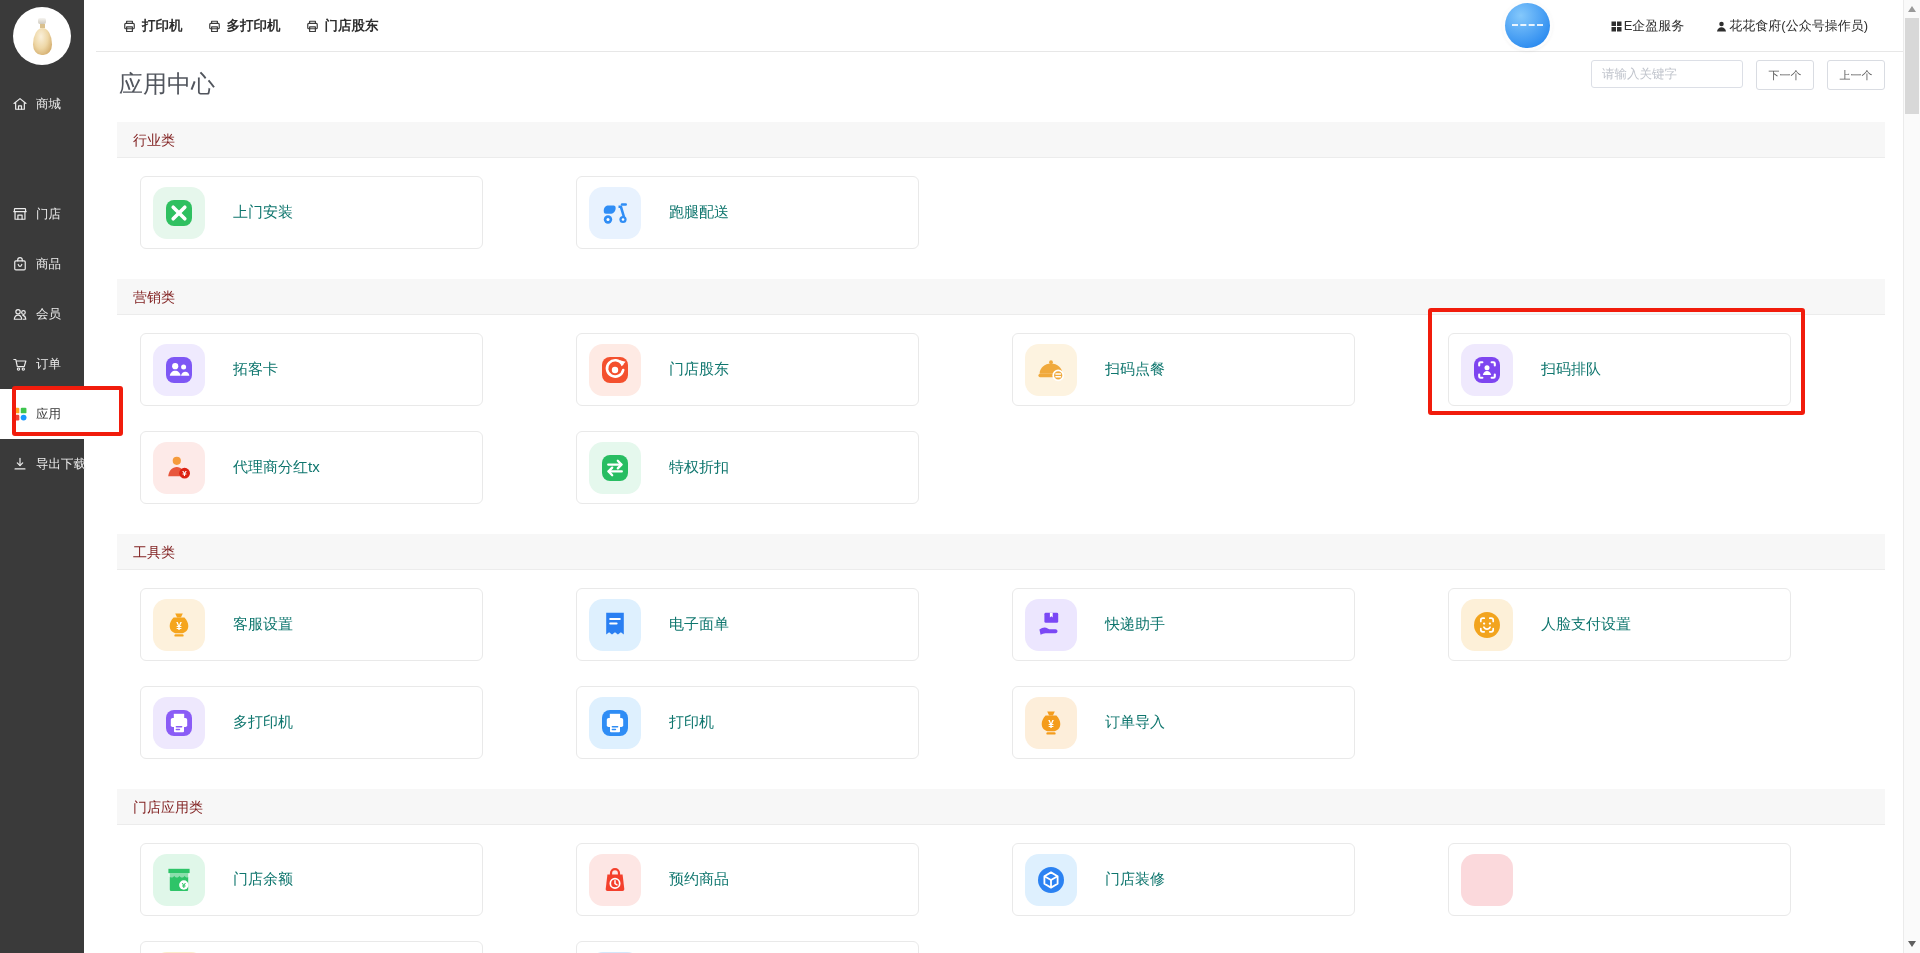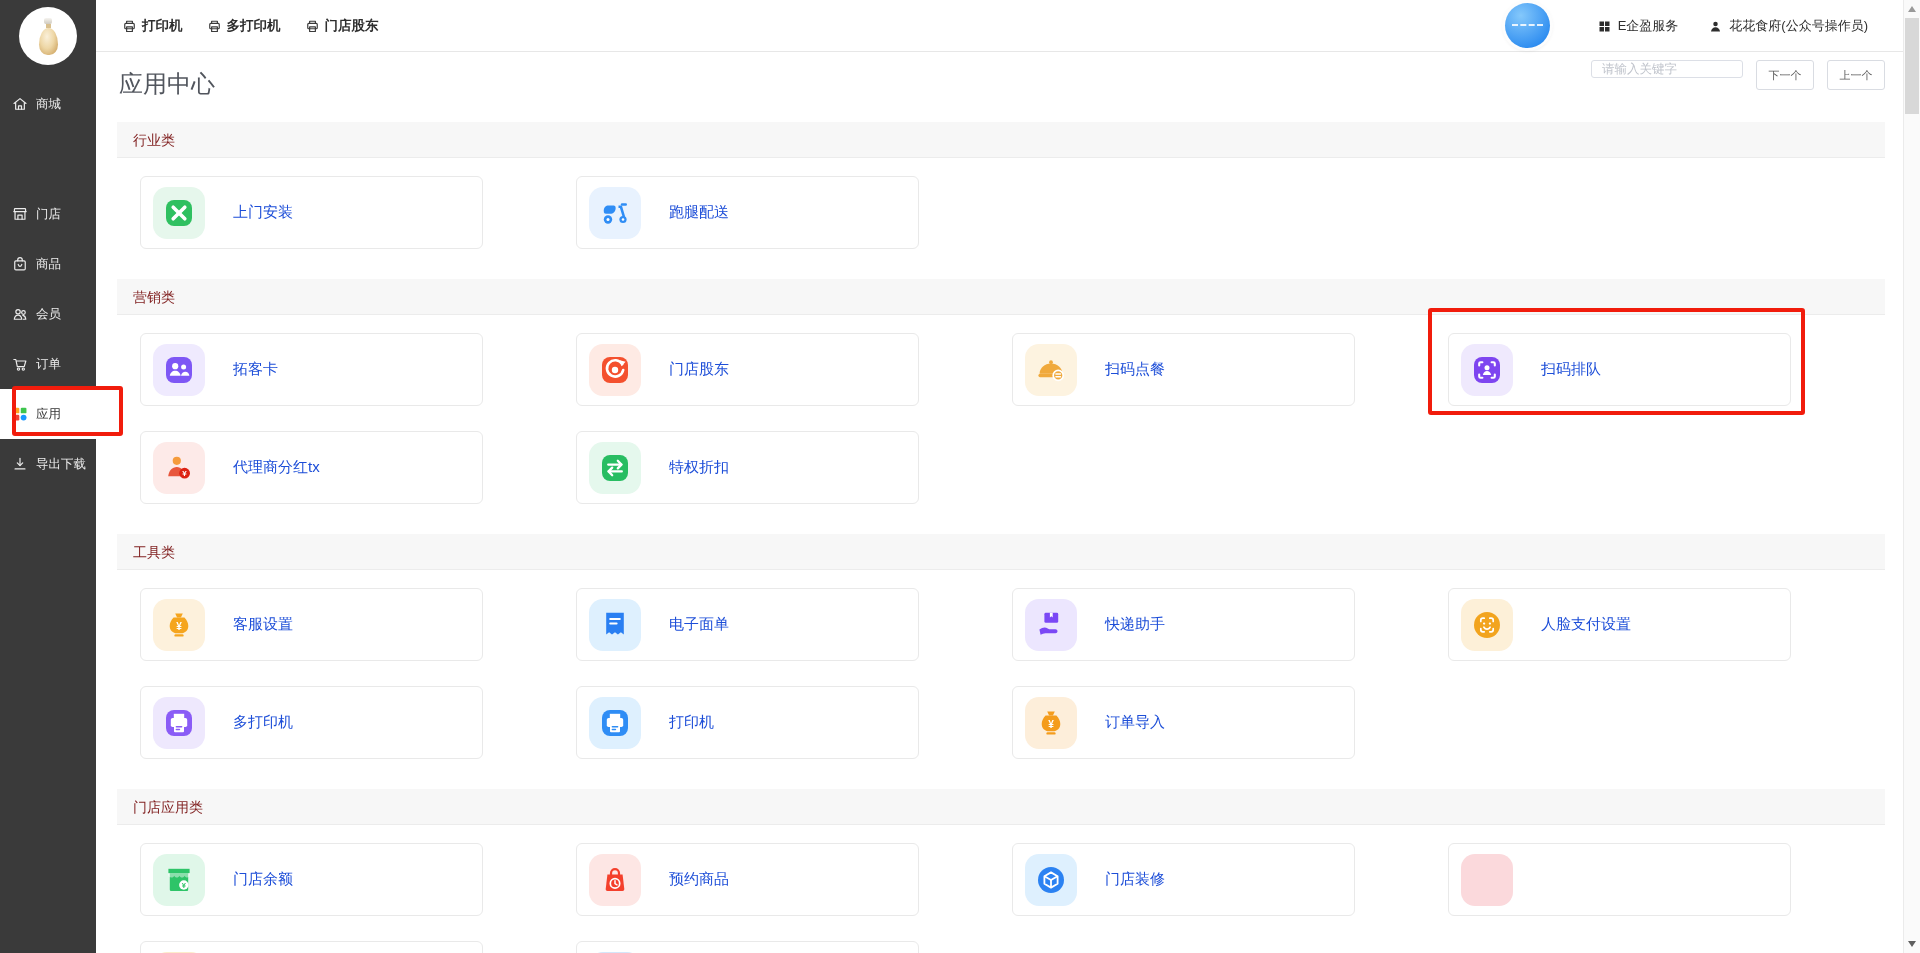--- a/index.html
+++ b/index.html
@@ -1,20 +1,20 @@
 <!DOCTYPE html>
 <html><head>
 <meta charset="utf-8">
 <style>
   * { margin:0; padding:0; box-sizing:border-box; }
   html,body { width:1920px; height:953px; overflow:hidden; background:#fff;
     font-family:"Liberation Sans","DejaVu Sans",sans-serif; position:relative; }
 
   
-  #sidebar { position:absolute; left:0; top:0; width:96px; height:953px; background:#3a3a3a; z-index:4; }
+  #sidebar { position:absolute; left:0; top:0; width:84px; height:953px; background:#3a3a3a; z-index:4; }
   .logo { width:58px; height:58px; border-radius:50%; background:#fff; margin:7px auto 0;
     display:flex; align-items:center; justify-content:center; overflow:hidden; }
   .bottle { width:22px; }
   .bottle .cap { width:8px; height:6px; background:linear-gradient(#f6f4f0,#cfcabf); border-radius:2px; margin:0 auto; }
   .bottle .neck { width:5px; height:4px; background:#d9c08e; margin:0 auto; }
   .bottle .body { width:19px; height:27px; margin:0 auto;
     background:radial-gradient(ellipse at 42% 32%, #faf0da 0%, #eed7a6 45%, #c5964e 100%);
     border-radius:50% 50% 46% 46% / 62% 62% 40% 40%; }
   #side-menu { margin-top:14px; }
   .side-item { display:flex; align-items:center; height:50px; width:96px; padding-left:11px;
@@ -30,46 +30,46 @@
   .top-action { display:flex; align-items:center; gap:5px; font-size:13.5px; color:#2e2e2e;
     font-weight:600; cursor:pointer; white-space:nowrap; background:none; border:none;
     font-family:inherit; }
   .top-action svg { display:block; }
   .float-btn { position:absolute; left:1409px; top:3px; width:45px; height:45px; border-radius:50%;
     background:radial-gradient(circle at 35% 28%, #84c8fb, #2d8cf0 78%);
     box-shadow:0 0 0 3px #fdfdfd, 0 1px 5px rgba(0,0,0,.18); cursor:pointer; }
   .float-btn .dashes { position:absolute; left:16%; top:47%; width:68%;
     border-top:2.5px dashed rgba(255,255,255,.85); }
   .tb-right { position:absolute; right:35px; top:0; height:52px; display:flex; align-items:center; gap:30px; }
-  .tb-chip { display:flex; align-items:center; gap:6px; font-size:13px; color:#2e2e2e; cursor:pointer; white-space:nowrap; }
+  .tb-chip { display:flex; align-items:center; font-size:13px; color:#2e2e2e; cursor:pointer; white-space:nowrap; }
   .tb-chip svg { display:block; }
 
   
   #content { position:absolute; left:96px; top:52px; width:1807px; height:901px; overflow:hidden;
     padding:0 18px 0 21px; background:#fff; }
   .page-head { position:relative; height:70px; }
   .page-title { position:absolute; left:2px; top:16px; font-size:24px; color:#51555d; font-weight:400; }
   .search-cluster { position:absolute; right:0; top:8px; display:flex; gap:13px; }
-  .search-input { width:152px; height:18px; border:1px solid #dcdfe6; border-radius:3px;
+  .search-input { width:152px; height:28px; border:1px solid #dcdfe6; border-radius:3px;
     padding:0 10px; font-size:12.5px; color:#666; outline:none; font-family:inherit; }
   .search-input::placeholder { color:#c0c4cc; }
   .nav-btn { width:58px; height:30px; border:1px solid #d9dce2; border-radius:3px; background:#fff;
     font-size:11px; color:#5a5a5a; cursor:pointer; font-family:inherit; }
 
   .app-section + .app-section { margin-top:30px; }
   .section-header { height:36px; line-height:36px; background:#f7f7f7; border-bottom:1px solid #ececec;
     padding-left:16px; font-size:14px; color:#7f1d1d; }
   .card-grid { margin:18px 0 0 23px; display:grid; grid-template-columns:repeat(4,343px);
     column-gap:93px; row-gap:25px; }
   .app-card { height:73px; border:1px solid #e9e9e9; border-radius:6px; background:#fff;
     display:flex; align-items:center; padding-left:12px; cursor:pointer; }
   .tile { width:52px; height:52px; border-radius:14px; display:flex; align-items:center;
     justify-content:center; flex:none; }
   .tile svg { display:block; }
-  .card-label { margin-left:28px; font-size:15px; color:#1d4ed8; }
+  .card-label { margin-left:28px; font-size:15px; color:#0f766e; }
 
   
   .hl-box { position:absolute; border:4px solid #f11c0c; border-radius:3px; z-index:50; pointer-events:none; }
   #hl-sidebar { left:12px; top:386px; width:111px; height:50px; }
   #hl-queue { left:1428px; top:308px; width:377px; height:107px; }
 
   
   #scrollbar { position:absolute; right:0; top:0; width:17px; height:953px; background:#fafafa;
     border-left:1px solid #ebebeb; z-index:60; }
   .sb-up { position:absolute; top:6px; left:4px; width:0; height:0;

